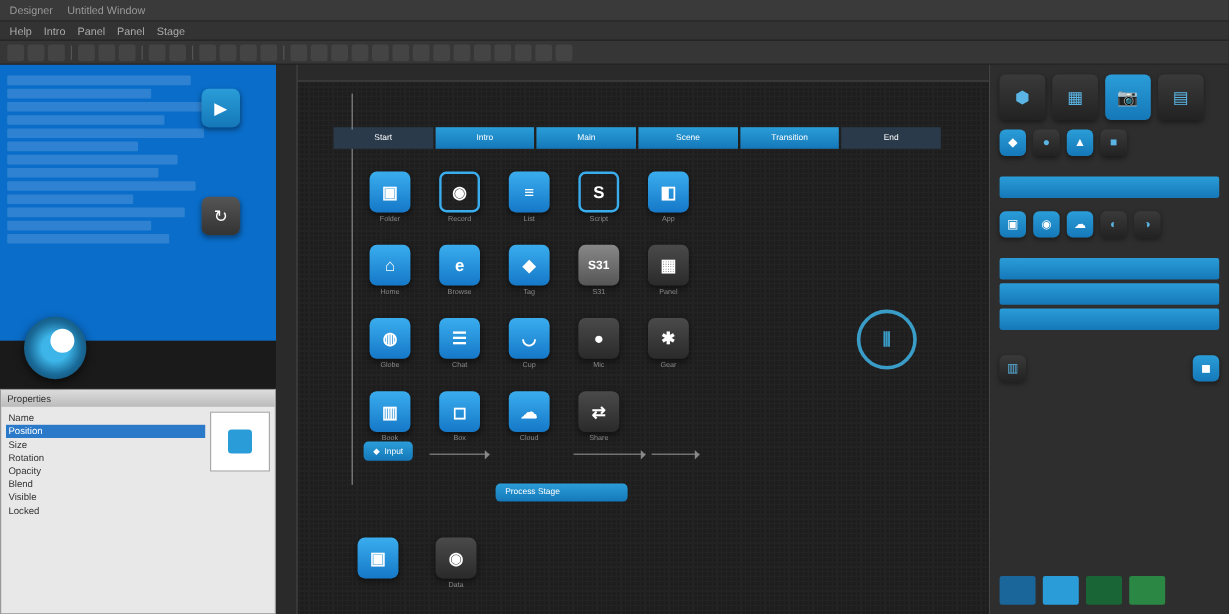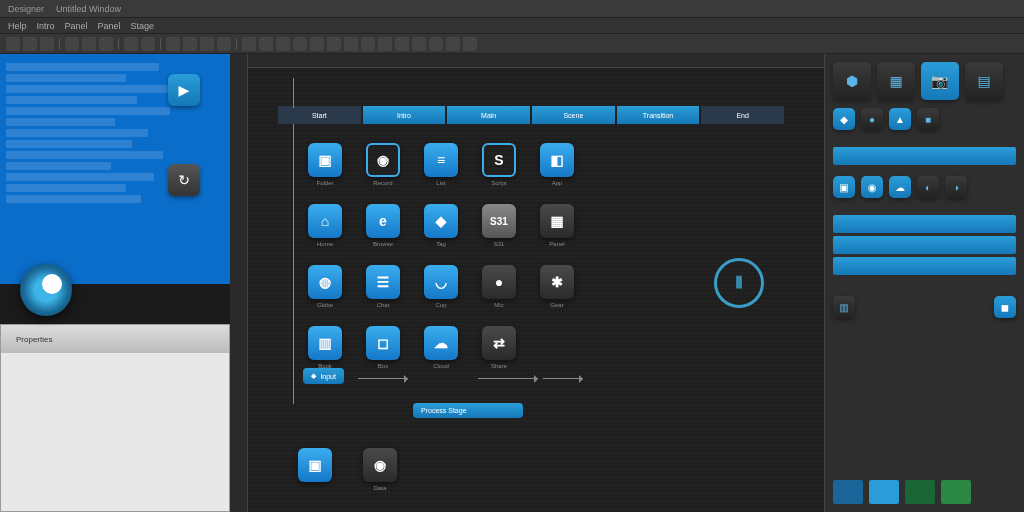--- a/index.html
+++ b/index.html
@@ -13,21 +13,21 @@
 .tsep{width:1px;height:12px;background:#555;margin:0 2px}
 .main{display:flex;height:458px}
 .left-col{width:230px;display:flex;flex-direction:column}
 .blue-panel{background:#0a6dc9;height:230px;padding:6px;position:relative;overflow:hidden}
 .blue-panel .line{height:8px;margin:3px 0;background:rgba(255,255,255,0.15);border-radius:1px}
 .icon-box{width:32px;height:32px;background:linear-gradient(#2a9dd8,#1578b8);border-radius:6px;position:absolute;display:flex;align-items:center;justify-content:center;color:#fff;font-size:14px;box-shadow:0 2px 4px rgba(0,0,0,0.4)}
 .dark-strip{background:#1a1a1a;height:40px;position:relative}
 .big-eye{width:52px;height:52px;background:radial-gradient(circle,#3db5e8 30%,#1a6b99 60%,#0a3a55);border-radius:50%;position:absolute;left:20px;top:-20px;box-shadow:0 3px 8px rgba(0,0,0,0.6)}
 .big-eye::after{content:'';position:absolute;width:20px;height:20px;background:#fff;border-radius:50%;top:10px;left:22px}
 .white-panel{background:#e8e8e8;flex:1;border:1px solid #999;display:flex;flex-direction:column}
-.wp-header{height:28px;background:linear-gradient(#ddd,#bbb);display:flex;align-items:center;padding:0 15px;font-size:8px;color:#333}
+.wp-header{height:14px;background:linear-gradient(#ddd,#bbb);display:flex;align-items:center;padding:0 5px;font-size:8px;color:#333}
 .wp-tabs{height:14px;background:#ccc;display:flex;gap:1px}
 .wp-tab{padding:1px 8px;background:#ddd;font-size:8px;color:#444}
 .wp-body{flex:1;display:flex;padding:4px;gap:4px}
 .wp-list{flex:1;font-size:8px}
 .wp-row{padding:1px 2px;color:#333}
 .wp-row.sel{background:#2a7ac9;color:#fff}
 .wp-thumb{width:50px;height:50px;background:#fff;border:1px solid #aaa;display:flex;align-items:center;justify-content:center}
 .center-col{flex:1;background:#1e1e1e;position:relative;background-image:repeating-linear-gradient(0deg,transparent,transparent 3px,#232323 3px,#232323 4px),repeating-linear-gradient(90deg,transparent,transparent 3px,#232323 3px,#232323 4px)}
 .ruler-h{position:absolute;top:0;left:18px;right:0;height:14px;background:#2a2a2a;border-bottom:1px solid #444}
 .ruler-v{position:absolute;top:0;left:0;width:18px;bottom:0;background:#2a2a2a;border-right:1px solid #444}
@@ -127,20 +127,35 @@
       <div class="line" style="width:55%"></div>
       <div class="line" style="width:62%"></div>
       <div class="icon-box" style="top:20px;right:30px">▶</div>
       <div class="icon-box" style="top:110px;right:30px;background:linear-gradient(#555,#333)">↻</div>
     </div>
     <div class="dark-strip">
       <div class="big-eye"></div>
     </div>
     <div class="white-panel">
       <div class="wp-header">Properties</div>
+      <div class="wp-body">
+        <div class="wp-list">
+          <div class="wp-row">Name</div>
+          <div class="wp-row sel">Position</div>
+          <div class="wp-row">Size</div>
+          <div class="wp-row">Rotation</div>
+          <div class="wp-row">Opacity</div>
+          <div class="wp-row">Blend</div>
+          <div class="wp-row">Visible</div>
+          <div class="wp-row">Locked</div>
+        </div>
+        <div class="wp-thumb">
+          <div style="width:20px;height:20px;background:#2a9dd8;border-radius:3px"></div>
+        </div>
+      </div>
     </div>
   </div>
 
   <div class="vert-dark">
     <div class="vi"></div>
     <div class="vi"></div>
     <div class="vi"></div>
     <div class="vi"></div>
   </div>
 

